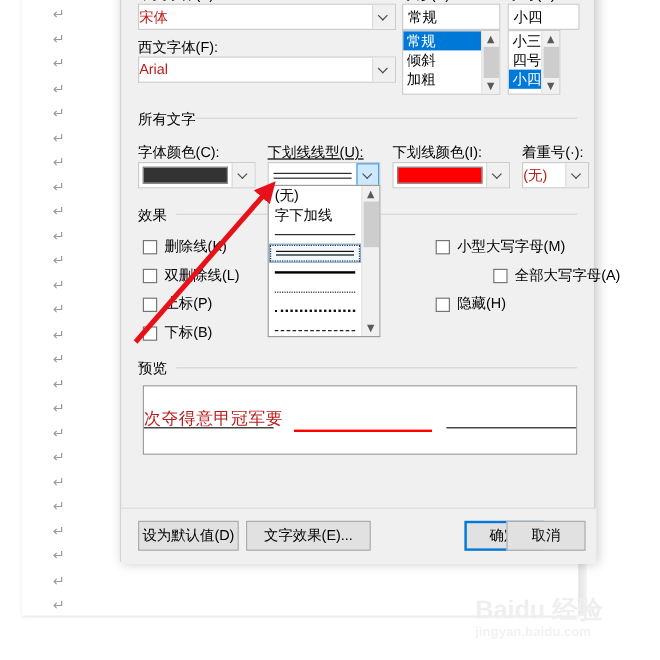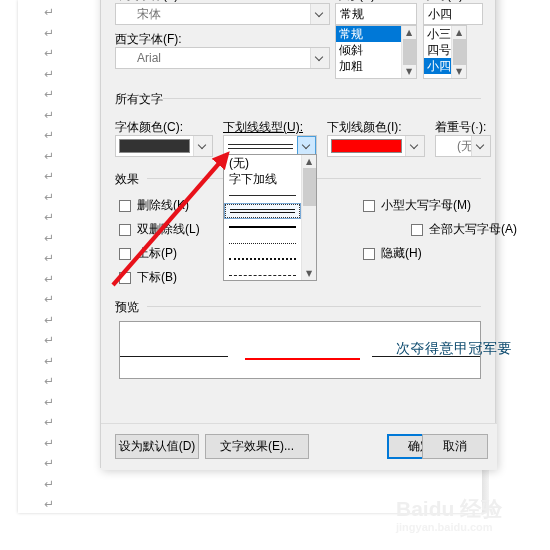--- a/index.html
+++ b/index.html
@@ -105,23 +105,23 @@
     position: absolute;
     background: #ffffff;
     border: 1px solid #cccccc;
     box-sizing: border-box;
     height: 22px;
     display: flex;
     align-items: center;
   }
   .combo .combo-text {
     flex: 1;
-    padding-left: 21px;
-    font-size: 12px;
-    color: #737373;
+    padding-left: 0;
+    font-size: 12px;
+    color: #b91c1c;
     white-space: nowrap;
     overflow: hidden;
   }
   .combo .combo-arrow {
     width: 19px;
     height: 100%;
     background: #f0f0f0;
     border-left: 1px solid #dddddd;
     display: flex;
     align-items: center;
@@ -327,25 +327,24 @@
     border: 1px solid #9e9e9e;
     box-sizing: border-box;
   }
   #preview-line-left, #preview-line-right {
     position: absolute;
     border-top: 1.4px solid #1a1a1a;
   }
   #preview-text {
     position: absolute;
     width: 100%;
-    text-align: right;
+    text-align: left;
     font-size: 14px;
-    color: #0c4a6e;
+    color: #b91c1c;
     letter-spacing: 0.5px;
-    padding-left: 32px;
   }
   #preview-underline {
     position: absolute;
     border-top: 2.4px solid #ff0000;
   }
 
   
   #dialog-footer {
     position: absolute;
     left: 0; top: 480px;

